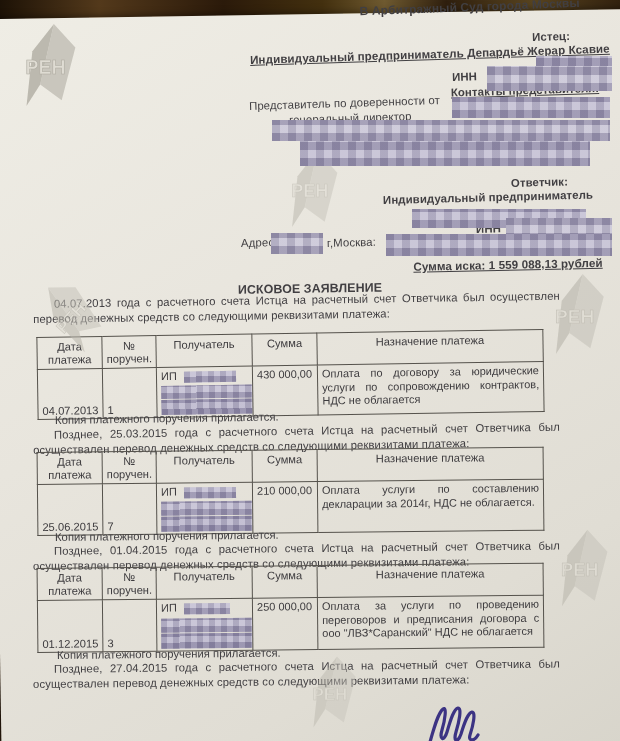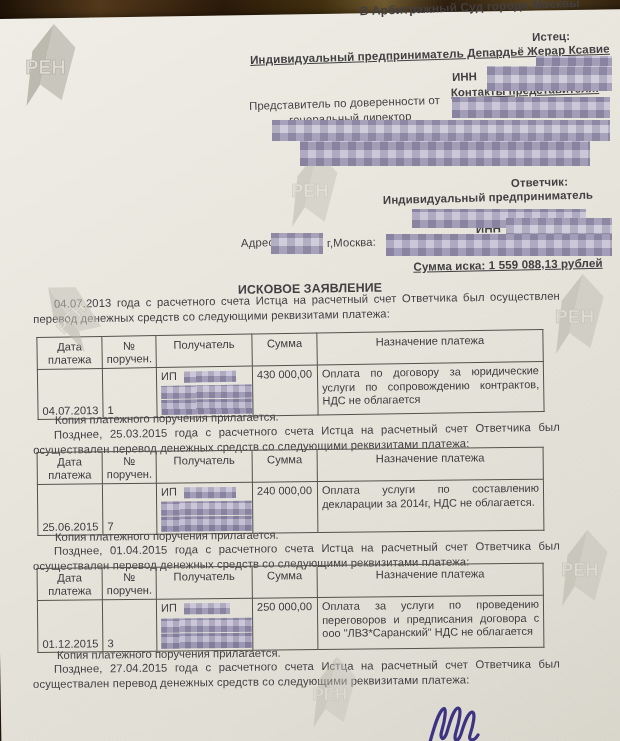--- a/index.html
+++ b/index.html
@@ -173,21 +173,21 @@
     </tr>
     <tr style="height:46px">
       <td class="c-date">25.06.2015</td>
       <td class="c-no">7</td>
       <td class="c-payee">
         <span>ИП</span>
         <span class="imos" style="width:52px;height:11px;margin-left:4px"></span>
         <span class="imos blk" style="width:94px;height:14px;margin-top:3px"></span>
         <span class="imos blk" style="width:108px;height:15px;margin-top:1px;background-color:#a39fb6"></span>
       </td>
-      <td class="c-amt">240 000,00</td>
+      <td class="c-amt">210 000,00</td>
       <td class="c-purp">Оплата услуги по составлению декларации за 2014г, НДС не облагается.</td>
     </tr>
   </tbody>
     </table>
 
   <div class="copy t06" style="left:55px;top:531px">Копия платежного поручения прилагается.</div>
 
   <div class="para t06" style="left:33px;top:544px;width:527px">Позднее, 01.04.2015 года с расчетного счета Истца на расчетный счет Ответчика был осуществален перевод денежных средств со следующими реквизитами платежа:</div>
 
   <table class="pay t06" style="left:37px;top:568px">

